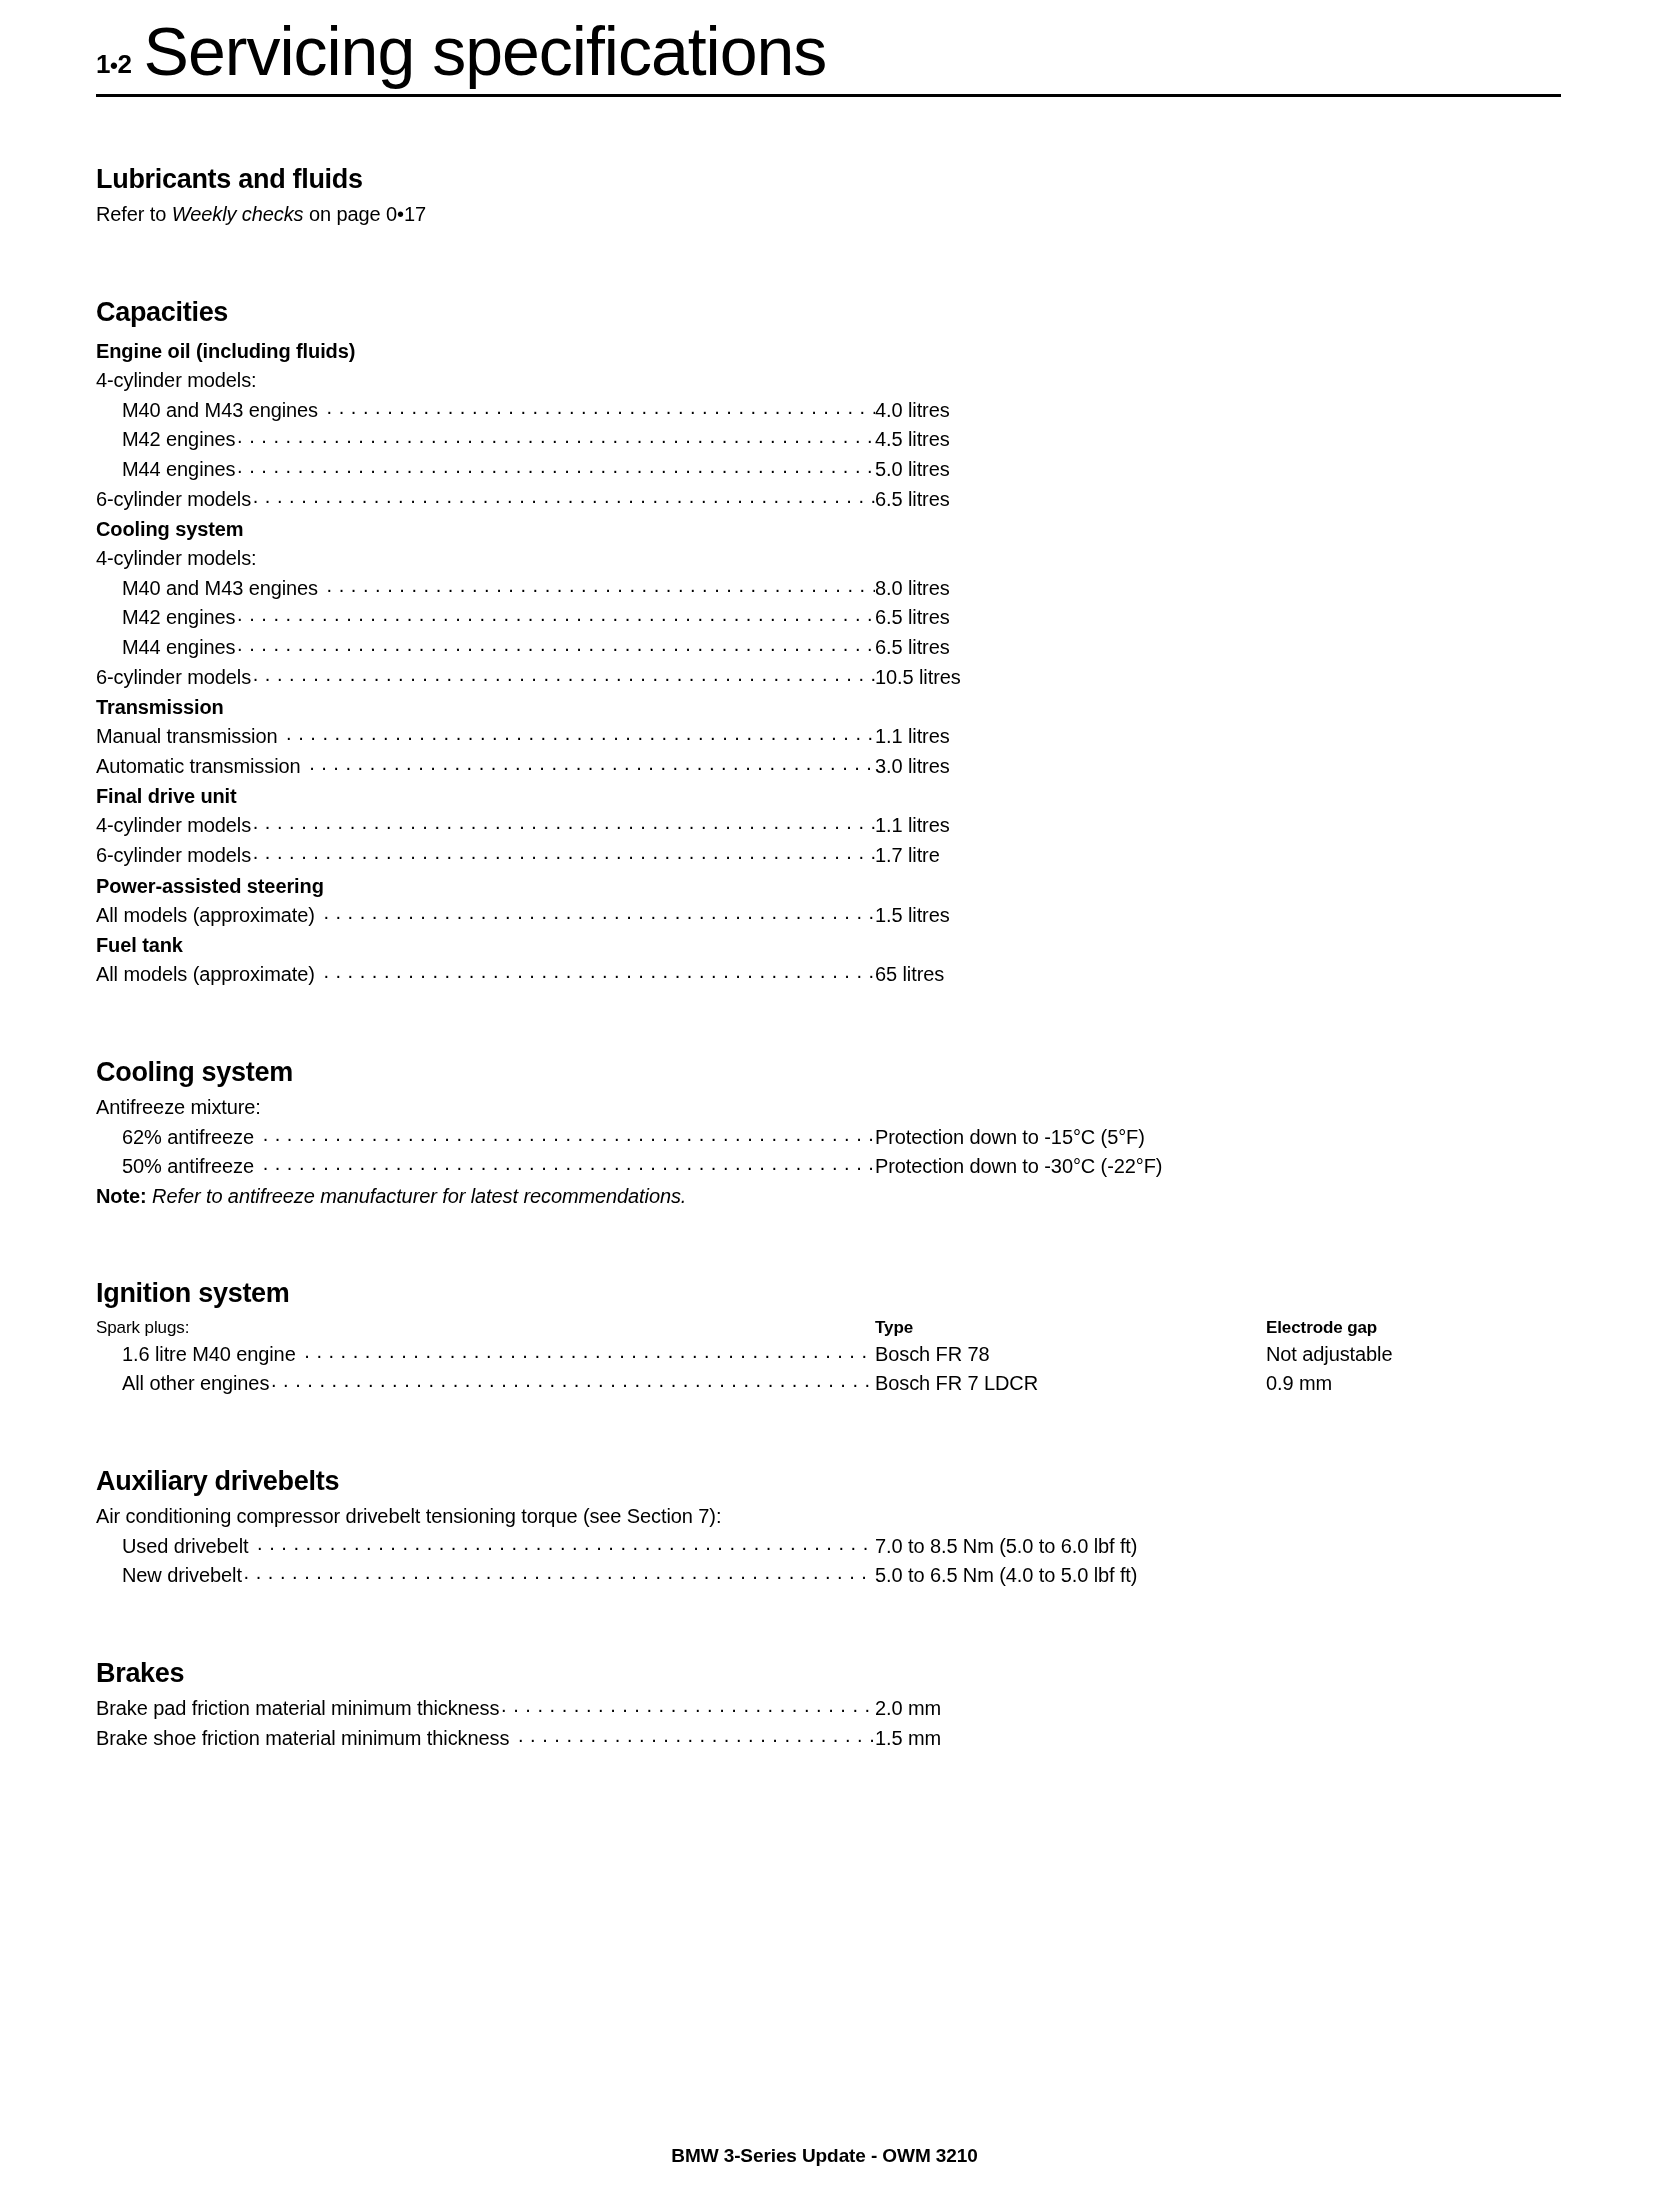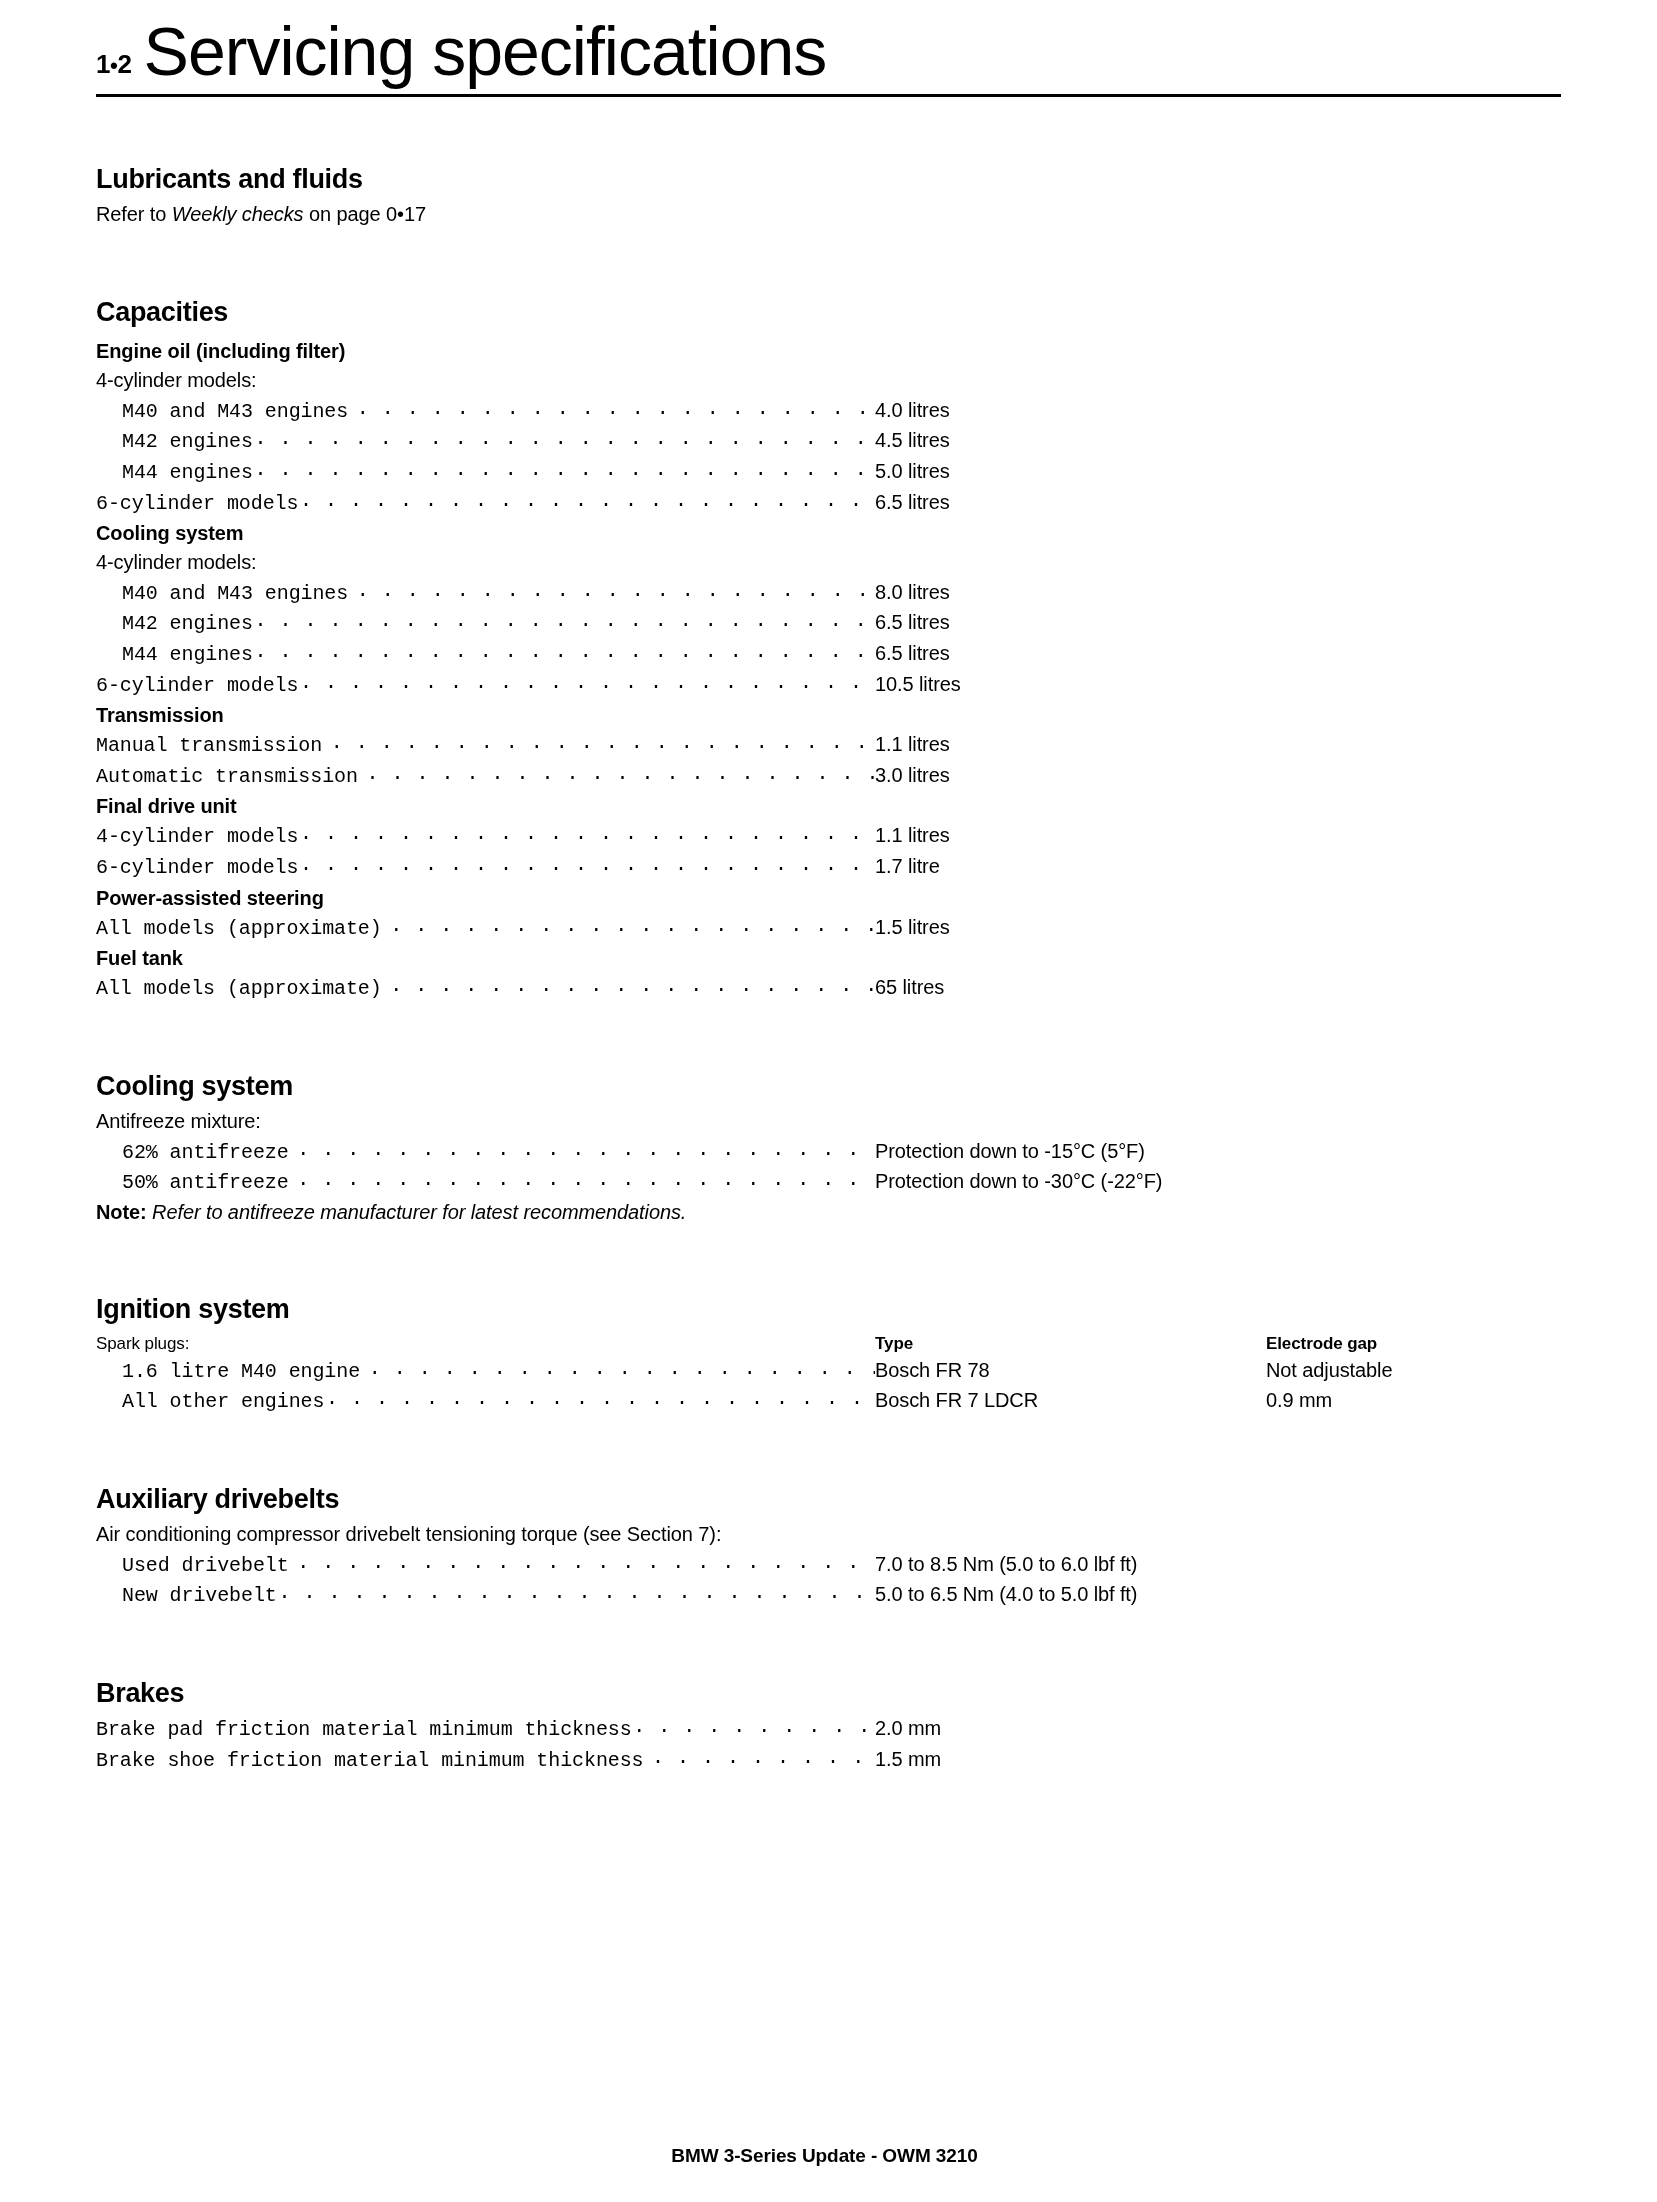--- a/index.html
+++ b/index.html
@@ -92,21 +92,20 @@
     line-height: 1.48;
     letter-spacing: -0.1px;
     white-space: nowrap;
   }
   .row .label-cell {
     width: 779px;
     display: flex;
     align-items: baseline;
     overflow: hidden;
     flex: 0 0 779px;
-    font-family: Liberation Mono, monospace;
   }
   .row.indent .label-cell { padding-left: 26px; box-sizing: border-box; }
   .row .label-text { flex: 0 0 auto; }
   .row .leader {
     flex: 1 1 auto;
     overflow: hidden;
     margin-left: 1.7px;
     position: relative;
     transform: translateY(-2.6px);
   }
@@ -167,21 +166,21 @@
     <h2 class="section-heading tight">Lubricants and fluids</h2>
     <div class="plain-line"><span>Refer to </span><span class="ital">Weekly checks</span><span> on page 0•17</span></div>
   </div>
 
   <div class="gap-xl"></div>
 
   <div class="block">
     <h2 class="section-heading">Capacities</h2>
     <div id="capacities-groups">
         <div>
-          <h3 class="sub-heading">Engine oil (including filter)</h3>
+          <h3 class="sub-heading">Engine oil (including fluids)</h3>
           <div class="plain-line">4-cylinder models:</div>
           <div class="row indent">
             <div class="label-cell">
               <span class="label-text">M40 and M43 engines</span>
               <span class="leader gapped"></span>
             </div>
             <div class="value-cell wide">4.0 litres</div>
           </div>
           <div class="row indent">
             <div class="label-cell">

